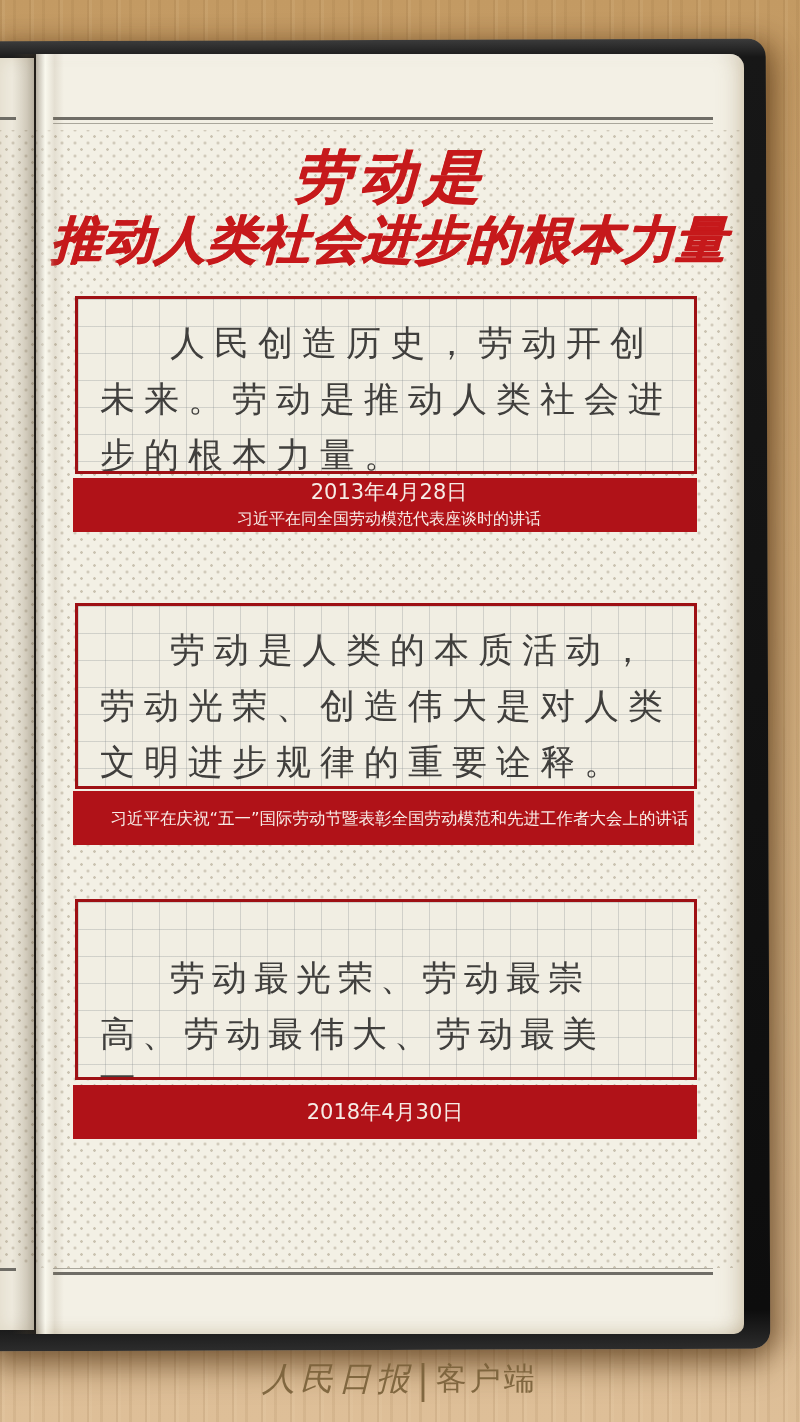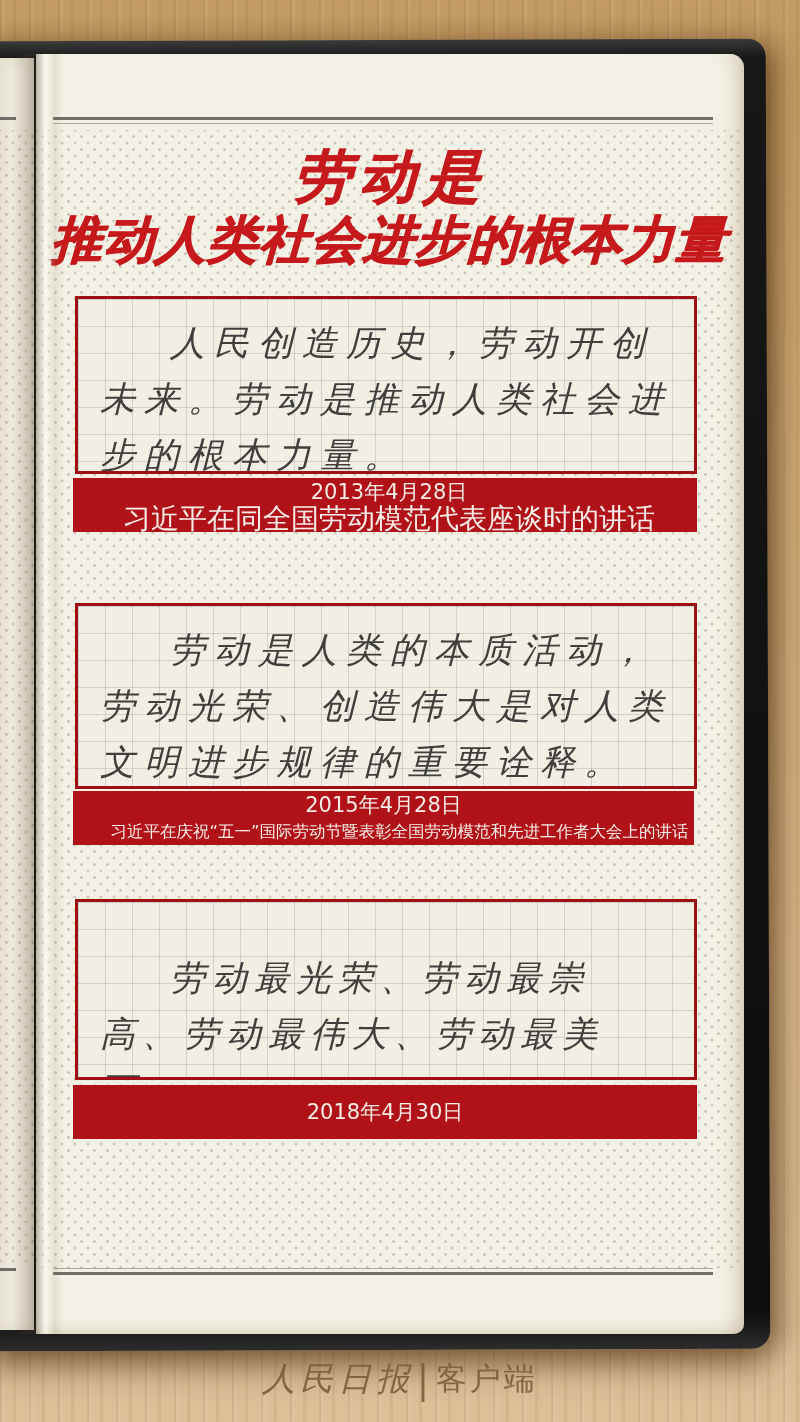--- a/index.html
+++ b/index.html
@@ -73,33 +73,32 @@
       linear-gradient(90deg,rgba(135,140,145,.30) 1px,transparent 1px);
     background-size:27px 27px;
   }
   .qbox.b1{top:296px;height:178px;}
   .qbox.b2{top:603px;height:186px;}
   .qbox.b3{top:899px;height:181px;}
   .quote-text{
     margin:0;padding:16px 22px 0;font-size:35px;line-height:56px;
     letter-spacing:9px;color:#403f3d;text-indent:2em;
     font-family:"DejaVu Serif",serif;
-    font-style:italic;
   }
   .quote-text.qt3{padding-top:48px;letter-spacing:7px;}
   .banner{
     position:absolute;left:73px;width:624px;height:54px;box-sizing:border-box;
     background:#b01218;color:#f7ece6;text-align:center;
     display:flex;flex-direction:column;justify-content:center;gap:1px;
   }
   .banner.a1{top:478px;padding-left:8px;}
   .banner.a2{top:791px;width:621px;}
   .banner.a3{top:1085px;}
   .banner-date{font-size:21px;line-height:25px;}
-  .banner-source{font-size:28px;line-height:25px;}
+  .banner-source{font-size:16px;line-height:25px;}
   .banner.a2 .banner-source{font-size:16.5px;padding-left:32px;}
   .footer{
     position:absolute;left:0;top:1354px;width:800px;height:50px;
     display:flex;align-items:center;justify-content:center;
     color:rgba(122,97,58,.92);
   }
   .f-script{font-family:"DejaVu Serif",serif;font-style:italic;font-weight:normal;
     font-size:33px;letter-spacing:5px;}
   .f-bar{font-size:34px;font-weight:normal;margin:0 7px 0 3px;transform:scaleY(1.15);}
   .f-suffix{font-family:"DejaVu Sans",sans-serif;font-weight:normal;
@@ -134,21 +133,20 @@
 </div>
 <div class="banner a1">
   <div class="banner-date">2013年4月28日</div>
   <div class="banner-source">习近平在同全国劳动模范代表座谈时的讲话</div>
 </div>
 
 <div class="qbox b2">
   <p class="quote-text">劳动是人类的本质活动，劳动光荣、创造伟大是对人类文明进步规律的重要诠释。</p>
 </div>
 <div class="banner a2">
-  <div class="banner-date">2015年4月28日</div>
   <div class="banner-source">习近平在庆祝“五一”国际劳动节暨表彰全国劳动模范和先进工作者大会上的讲话</div>
 </div>
 
 <div class="qbox b3">
   <p class="quote-text qt3">劳动最光荣、劳动最崇高、劳动最伟大、劳动最美丽。</p>
 </div>
 <div class="banner a3">
   <div class="banner-date">2018年4月30日</div>
 </div>
 

